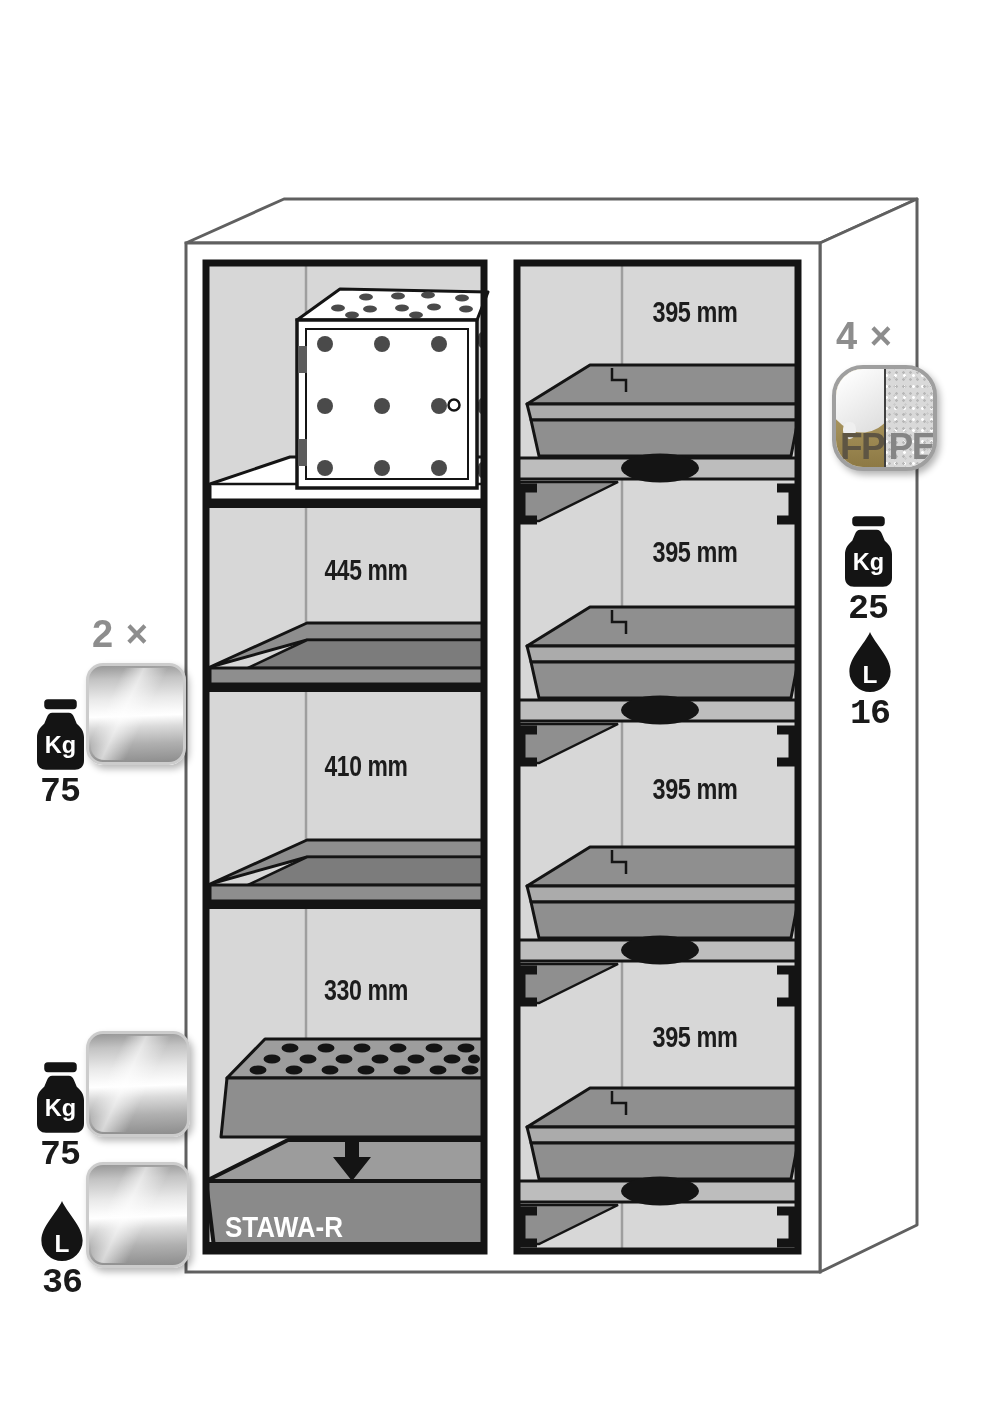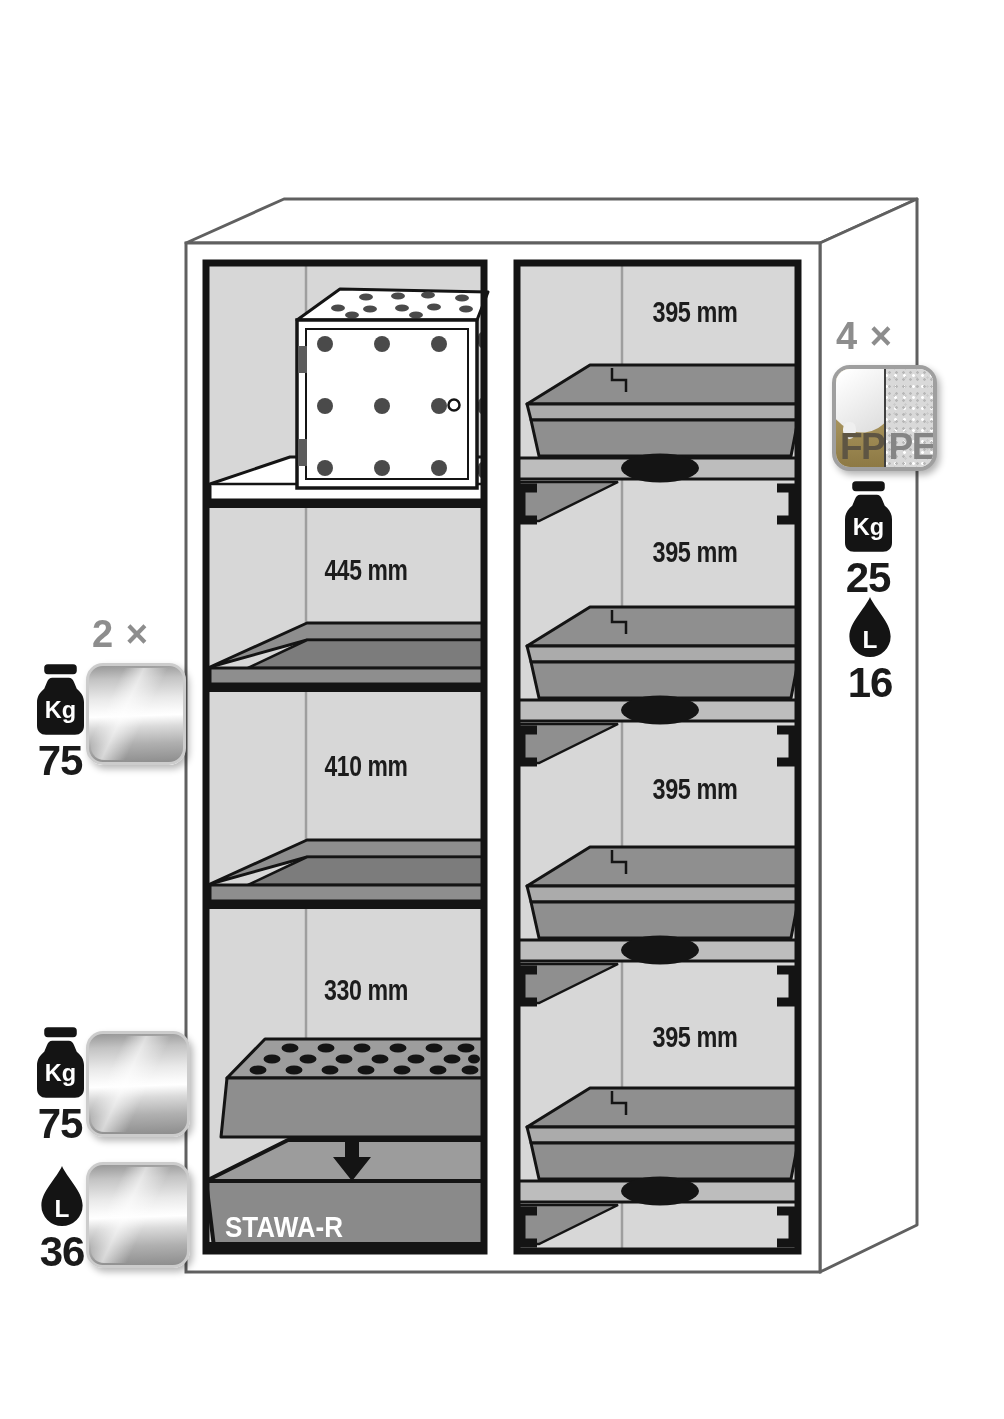--- a/index.html
+++ b/index.html
@@ -29,31 +29,31 @@
       #fafafa 47%,#ffffff 52%,#dadada 63%,#b0b0b0 80%,#8d8d8d 100%);
     box-shadow:3px 4px 7px rgba(0,0,0,0.28);
   }
   .metal::after {
     content:""; position:absolute; inset:2px; border-radius:13px;
     background:linear-gradient(115deg, rgba(255,255,255,0) 25%,
       rgba(255,255,255,0.6) 40%, rgba(255,255,255,0) 58%);
   }
 
   
-  .cap { position:absolute; display:flex; flex-direction:column; align-items:center; width:56px; }
+  .cap { position:absolute; display:flex; flex-direction:column; align-items:center; width:56px;margin-top:35px; }
   .cap .num {
-    margin-top:5px; font-weight:bold; font-size:42px; color:#1a1a1a;
-    line-height:1; letter-spacing:-1px;
+    margin-top:5px; font-weight:bold; font-size:35px; color:#1a1a1a;
+    line-height:1; letter-spacing:-1px;font-family:Liberation Mono, monospace;
   }
   .cap svg text { font-family:"Liberation Sans", sans-serif; font-weight:bold; fill:#ffffff; }
 
   
   .fppe {
     position:absolute; left:832px; top:365px; width:105px; height:106px;
-    box-sizing:border-box; border:4px solid #9f9f9f; border-radius:18px;
+    box-sizing:border-box; border:4px solid #9f9f9f; border-radius:31px;
     overflow:hidden; display:flex; background:#ffffff;
     box-shadow:3px 4px 7px rgba(0,0,0,0.3);
   }
   .fppe .half { position:relative; width:50%; height:100%; overflow:hidden; }
   .half.fp { background:linear-gradient(180deg,#c6b98f 0%,#ab9760 45%,#8d7944 100%); }
   .half.fp::before {
     content:""; position:absolute; left:-40%; top:-45%; width:165%; height:110%;
     background:linear-gradient(150deg,#ffffff 40%,#d9d9d9 100%);
     border-radius:0 0 55% 65% / 0 0 45% 75%; transform:rotate(-6deg);
   }

